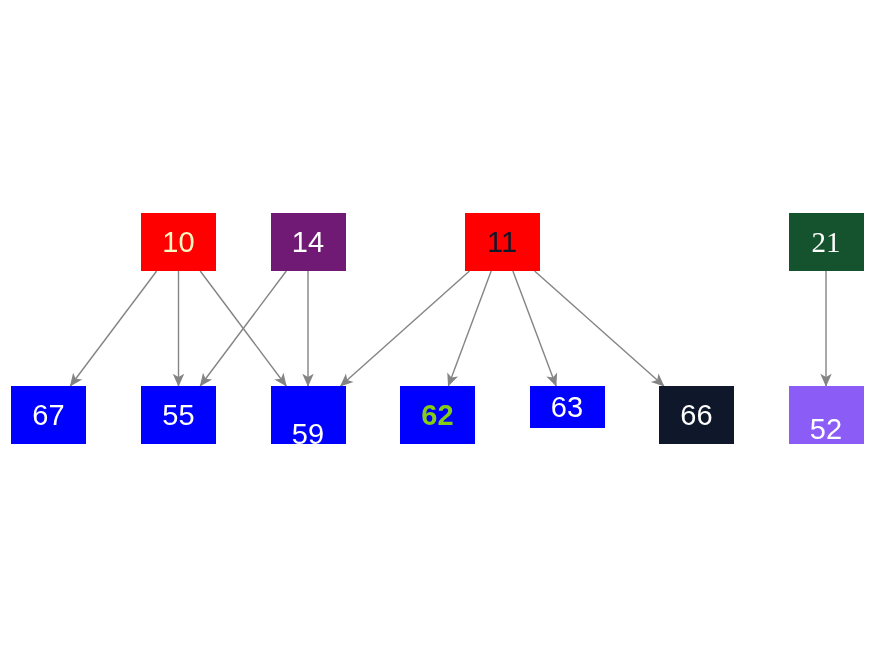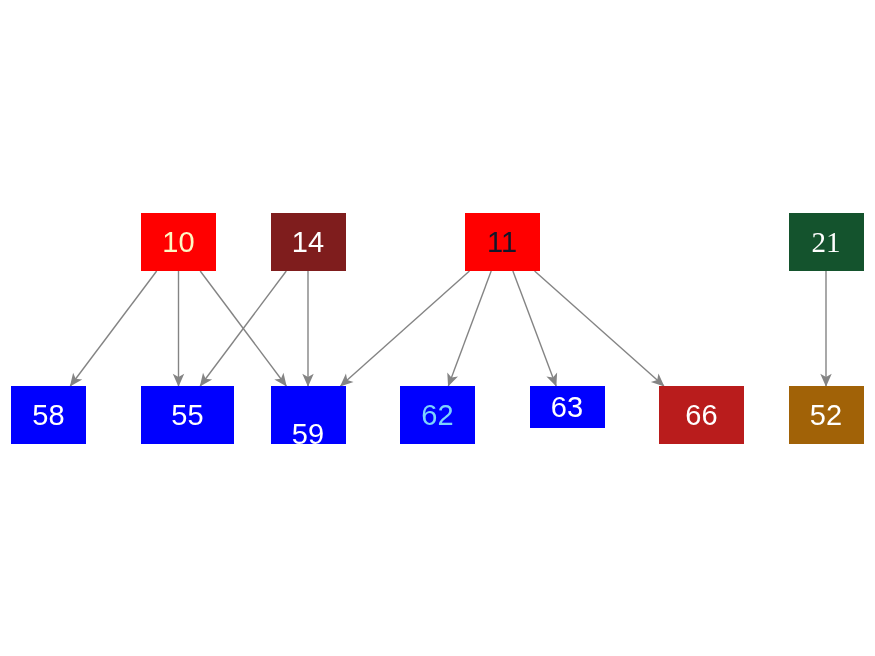--- a/index.html
+++ b/index.html
@@ -56,44 +56,44 @@
         <line x1="491.1878612716763" y1="271" x2="448.3121387283237" y2="386" stroke="#848484" stroke-width="1.4" marker-end="url(#arrowhead)"></line>
         <line x1="512.8959537572255" y1="271" x2="556.1040462427745" y2="386" stroke="#848484" stroke-width="1.4" marker-end="url(#arrowhead)"></line>
         <line x1="534.6040462427745" y1="271" x2="663.8959537572255" y2="386" stroke="#848484" stroke-width="1.4" marker-end="url(#arrowhead)"></line>
         <line x1="826" y1="271" x2="826" y2="386" stroke="#848484" stroke-width="1.4" marker-end="url(#arrowhead)"></line>
       </g>
   </svg>
   <div id="nodes-layer">
       <div class="node" style="left: 141px; top: 213px; width: 75px; height: 58px; background: rgb(255, 0, 0);">
         <span class="node-label" style="color: #fef9c3;">10</span>
       </div>
-      <div class="node" style="left: 270.5px; top: 213px; width: 75px; height: 58px; background: #7f1d1d;">
+      <div class="node" style="left: 270.5px; top: 213px; width: 75px; height: 58px; background: #701a75;">
         <span class="node-label" style="color: rgb(255, 255, 255);">14</span>
       </div>
       <div class="node" style="left: 464.5px; top: 213px; width: 75px; height: 58px; background: rgb(255, 0, 0);">
         <span class="node-label" style="color: #0f172a;">11</span>
       </div>
       <div class="node" style="left: 788.5px; top: 213px; width: 75px; height: 58px; background: #14532d; font-family: Liberation Serif, serif;">
         <span class="node-label" style="color: rgb(255, 255, 255);">21</span>
       </div>
       <div class="node" style="left: 11px; top: 386px; width: 75px; height: 58px; background: rgb(0, 0, 255);">
-        <span class="node-label" style="color: rgb(255, 255, 255);">58</span>
+        <span class="node-label" style="color: rgb(255, 255, 255);">67</span>
       </div>
-      <div class="node" style="left: 141px; top: 386px; width: 93px; height: 58px; background: rgb(0, 0, 255);">
+      <div class="node" style="left: 141px; top: 386px; width: 75px; height: 58px; background: rgb(0, 0, 255);">
         <span class="node-label" style="color: rgb(255, 255, 255);">55</span>
       </div>
       <div class="node" style="left: 270.5px; top: 386px; width: 75px; height: 58px; background: rgb(0, 0, 255);">
         <span class="node-label" style="color: rgb(255, 255, 255); margin-top: 39px;">59</span>
       </div>
       <div class="node" style="left: 400px; top: 386px; width: 75px; height: 58px; background: rgb(0, 0, 255);">
-        <span class="node-label" style="color: #7dd3fc;">62</span>
+        <span class="node-label" style="color: #84cc16; font-weight: bold;">62</span>
       </div>
       <div class="node" style="left: 529.5px; top: 386px; width: 75px; height: 42px; background: rgb(0, 0, 255);">
         <span class="node-label" style="color: rgb(255, 255, 255);">63</span>
       </div>
-      <div class="node" style="left: 659px; top: 386px; width: 85px; height: 58px; background: #b91c1c;">
+      <div class="node" style="left: 659px; top: 386px; width: 75px; height: 58px; background: #0f172a;">
         <span class="node-label" style="color: rgb(255, 255, 255);">66</span>
       </div>
-      <div class="node" style="left: 788.5px; top: 386px; width: 75px; height: 58px; background: #a16207;">
+      <div class="node" style="left: 788.5px; top: 386px; width: 75px; height: 58px; background: #8b5cf6; align-items: flex-end;">
         <span class="node-label" style="color: rgb(255, 255, 255);">52</span>
       </div>
     </div>
 </div>
 
 </body></html>

